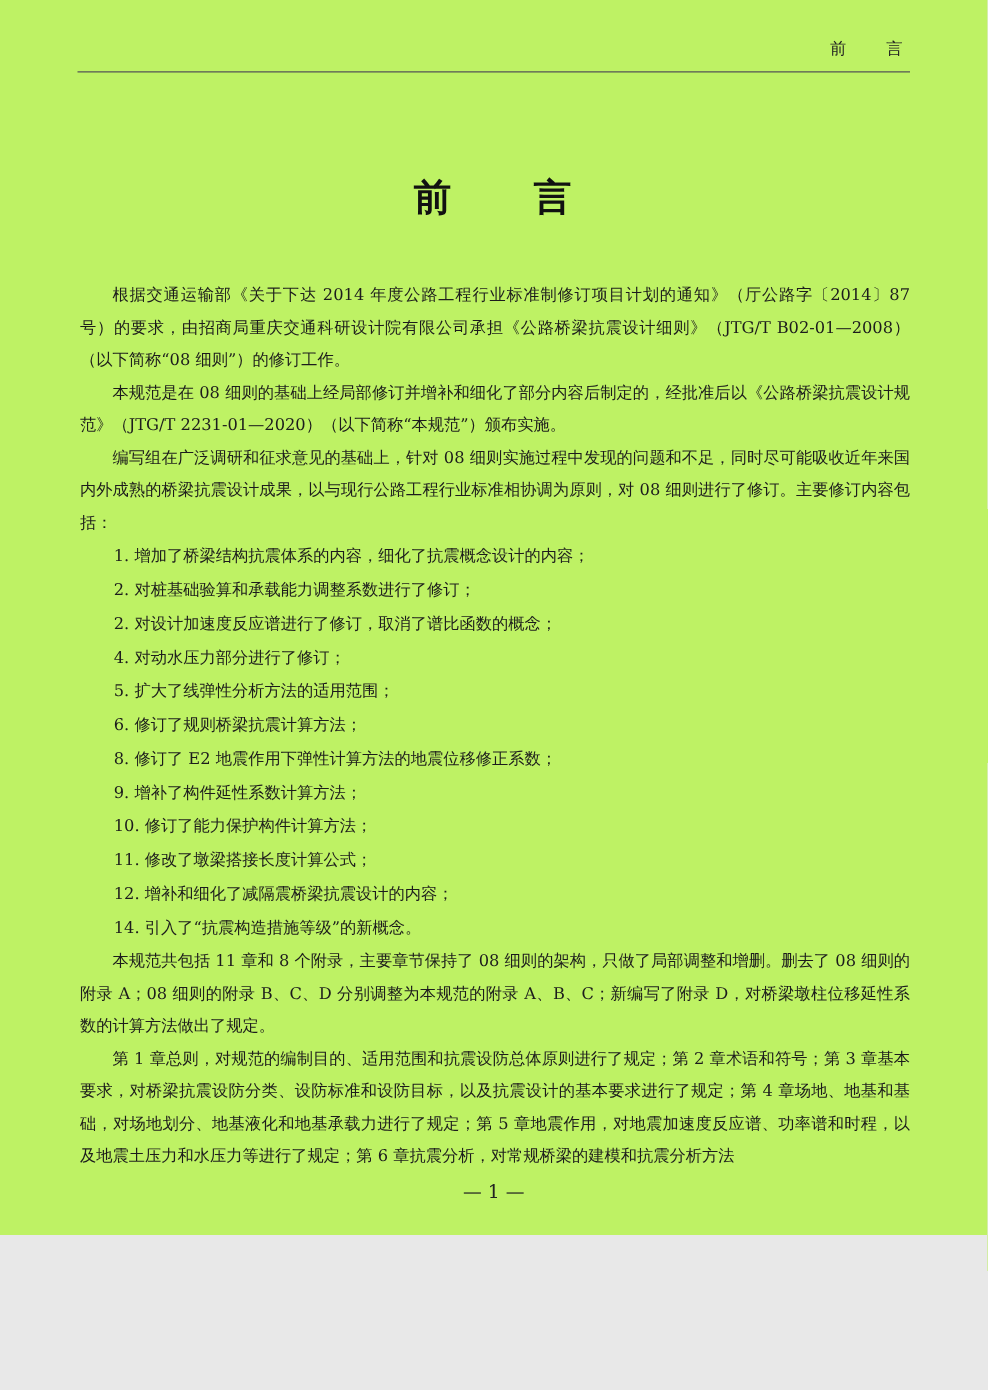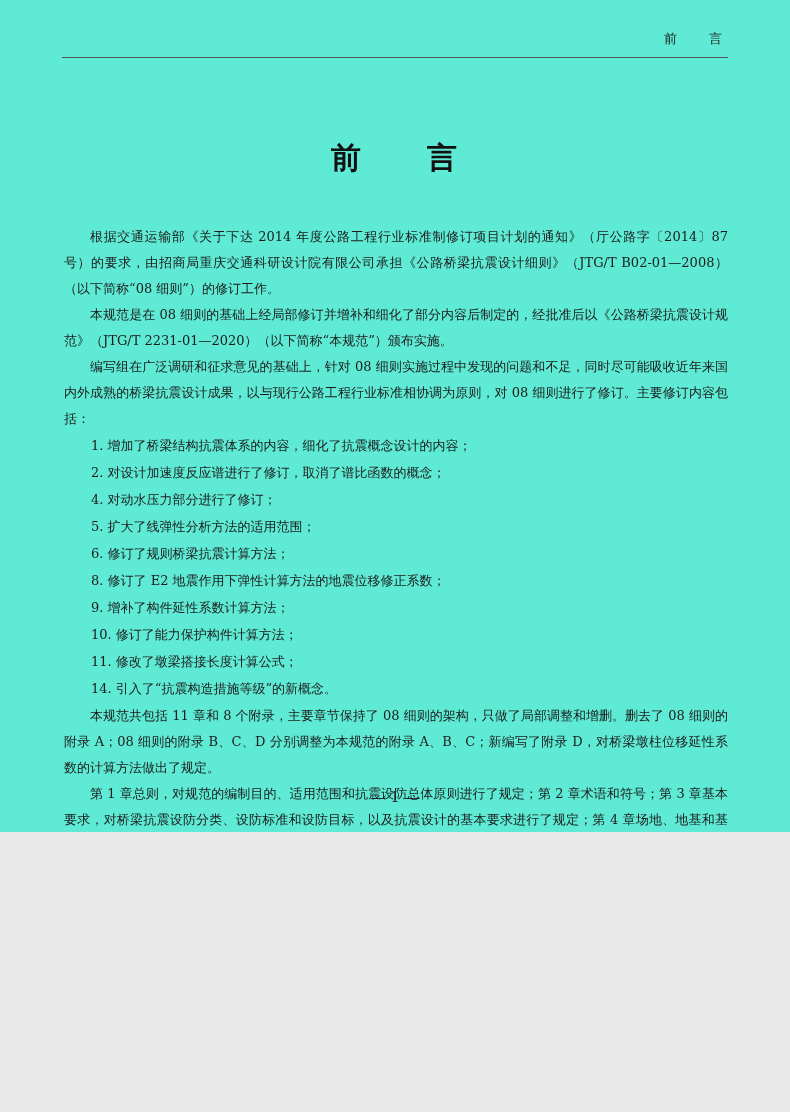--- a/index.html
+++ b/index.html
@@ -3,23 +3,23 @@
 <meta charset="utf-8">
 <style>
   html, body {
     margin: 0;
     padding: 0;
     background: #e8e8e8;
   }
   .page {
     position: relative;
     width: 790px;
-    height: 832px;
+    height: 988px;
     margin: 0 auto;
-    background: #5eead4;
+    background: #bef264;
     font-family: "DejaVu Serif", "Liberation Serif", serif;
     color: #1c1c1c;
     overflow: hidden;
   }
   .running-header {
     position: absolute;
     top: 30px;
     left: 64px;
     right: 66px;
     text-align: right;
@@ -91,28 +91,30 @@
   <div class="doc-title">前　　言</div>
 
   <div class="content">
 
     <p>根据交通运输部《关于下达 2014 年度公路工程行业标准制修订项目计划的通知》（厅公路字〔2014〕87 号）的要求，由招商局重庆交通科研设计院有限公司承担《公路桥梁抗震设计细则》（JTG/T B02-01—2008）（以下简称“08 细则”）的修订工作。</p>
     <p>本规范是在 08 细则的基础上经局部修订并增补和细化了部分内容后制定的，经批准后以《公路桥梁抗震设计规范》（JTG/T 2231-01—2020）（以下简称“本规范”）颁布实施。</p>
     <p>编写组在广泛调研和征求意见的基础上，针对 08 细则实施过程中发现的问题和不足，同时尽可能吸收近年来国内外成熟的桥梁抗震设计成果，以与现行公路工程行业标准相协调为原则，对 08 细则进行了修订。主要修订内容包括：</p>
 
     <ul class="revision-list">
       <li>1. 增加了桥梁结构抗震体系的内容，细化了抗震概念设计的内容；</li>
+      <li>2. 对桩基础验算和承载能力调整系数进行了修订；</li>
       <li>2. 对设计加速度反应谱进行了修订，取消了谱比函数的概念；</li>
       <li>4. 对动水压力部分进行了修订；</li>
       <li>5. 扩大了线弹性分析方法的适用范围；</li>
       <li>6. 修订了规则桥梁抗震计算方法；</li>
       <li>8. 修订了 E2 地震作用下弹性计算方法的地震位移修正系数；</li>
       <li>9. 增补了构件延性系数计算方法；</li>
       <li>10. 修订了能力保护构件计算方法；</li>
       <li>11. 修改了墩梁搭接长度计算公式；</li>
+      <li>12. 增补和细化了减隔震桥梁抗震设计的内容；</li>
       <li>14. 引入了“抗震构造措施等级”的新概念。</li>
     </ul>
 
     <p>本规范共包括 11 章和 8 个附录，主要章节保持了 08 细则的架构，只做了局部调整和增删。删去了 08 细则的附录 A；08 细则的附录 B、C、D 分别调整为本规范的附录 A、B、C；新编写了附录 D，对桥梁墩柱位移延性系数的计算方法做出了规定。</p>
     <p>第 1 章总则，对规范的编制目的、适用范围和抗震设防总体原则进行了规定；第 2 章术语和符号；第 3 章基本要求，对桥梁抗震设防分类、设防标准和设防目标，以及抗震设计的基本要求进行了规定；第 4 章场地、地基和基础，对场地划分、地基液化和地基承载力进行了规定；第 5 章地震作用，对地震加速度反应谱、功率谱和时程，以及地震土压力和水压力等进行了规定；第 6 章抗震分析，对常规桥梁的建模和抗震分析方法</p>
 
   </div>
 
   <div class="page-footer">— 1 —</div>
 

